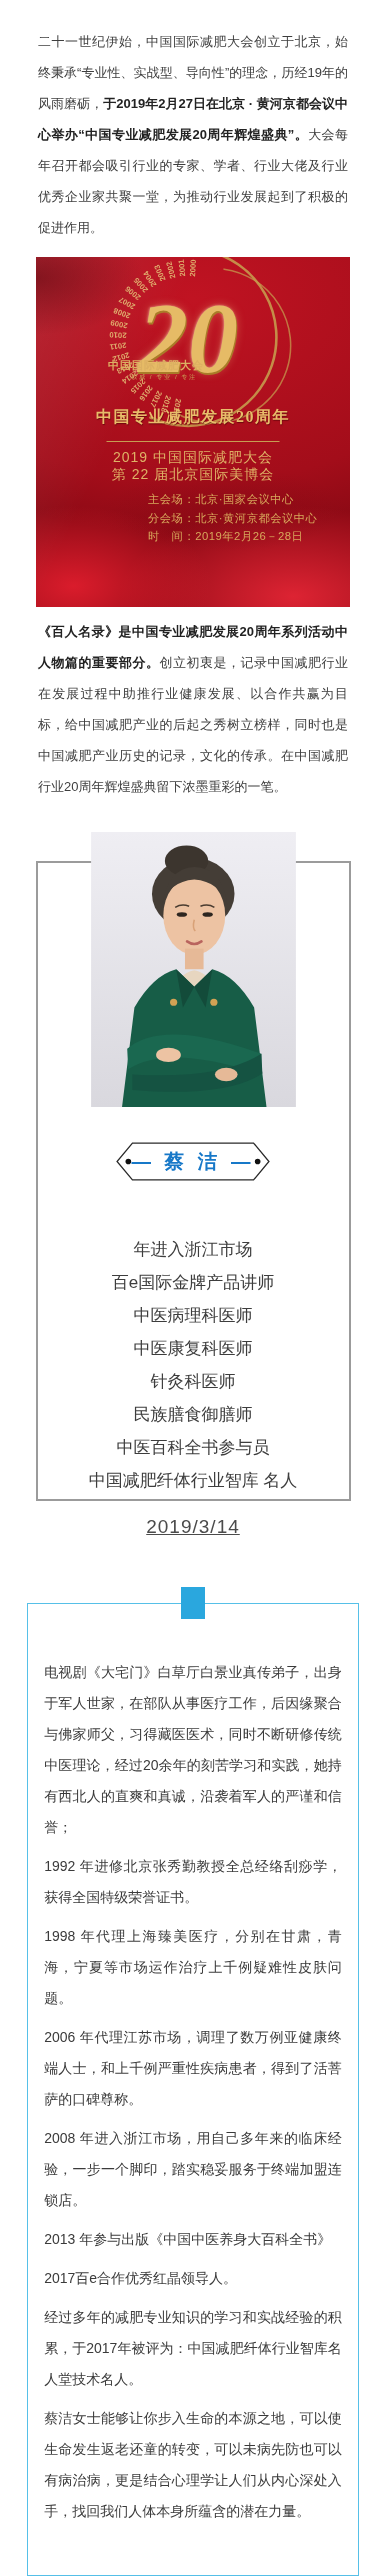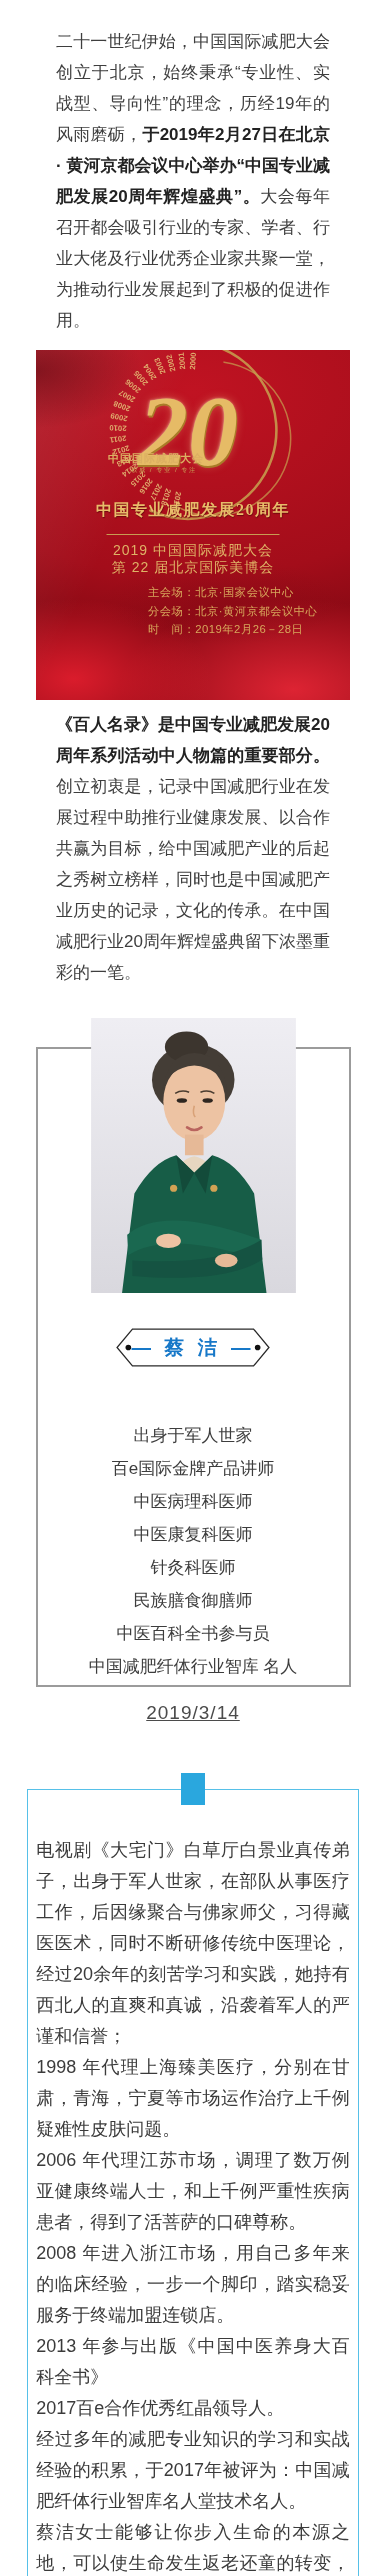--- a/index.html
+++ b/index.html
@@ -8,21 +8,21 @@
     background:#ffffff;color:#3c3c3c;
     font-family:"Liberation Sans","DejaVu Sans",sans-serif;
   }
   .grid-layer{
     position:absolute;left:27px;top:0;width:333px;height:931px;z-index:0;
     background-image:linear-gradient(#ededed 0.5px,transparent 0.5px),
                      linear-gradient(90deg,#ededed 0.5px,transparent 0.5px);
     background-size:24px 24px;opacity:.7;pointer-events:none;
   }
   .content{position:relative;z-index:1;}
-  p.intro{margin:0 56px;font-size:17px;line-height:31px;text-align:justify;color:#3e3e3e;}
+  p.intro{margin:0 38px;font-size:13px;line-height:31px;text-align:justify;color:#3e3e3e;}
   #p1{padding-top:26px;}
   #p2{margin-top:8.8px;}
   p.intro b{color:#222;}
 
   
   .banner{
     width:314px;height:350px;margin:14.4px auto 0;position:relative;overflow:hidden;
     background:
       radial-gradient(ellipse 222px 129px at 12% 94%, rgba(226,30,46,.9) 0%, rgba(226,30,46,0) 62%),
       radial-gradient(ellipse 268px 139px at 82% 97%, rgba(235,40,56,.85) 0%, rgba(235,40,56,0) 65%),
@@ -64,21 +64,21 @@
   .badge-wrap{position:absolute;left:50%;top:340px;transform:translateX(-50%);}
   .badge-text{font:bold 38px "Liberation Sans",sans-serif;letter-spacing:8px;fill:#1778c8;}
   .credentials{position:absolute;left:0;right:0;top:431px;text-align:center;
     font-size:17px;line-height:33px;color:#3d3d3d;}
   .pub-date{margin:13.4px 0 0;text-align:center;font-size:19px;letter-spacing:1px;color:#4b4b4b;text-decoration:underline;}
 
   
   .bio-wrap{margin:49px 27px 0;position:relative;}
   .bio-square{width:24px;height:32px;background:#2aa7de;margin:0 auto;position:relative;z-index:2;}
   .bio-box{border:1.5px solid #56c0e8;margin-top:-15.5px;padding:45px 8.2px 40px;background:rgba(255,255,255,.92);}
-  .bio-box p{margin:0;font-size:18px;line-height:31px;text-align:justify;color:#3b3b3b;}
+  .bio-box p{margin:8px;font-size:14px;line-height:31px;text-align:justify;color:#3b3b3b;}
 </style>
 </head>
 <body>
 
 <div class="grid-layer"></div>
 
 <div class="content">
 
   <p class="intro" id="p1"><span>二十一世纪伊始，中国国际减肥大会创立于北京，始终秉承“专业性、实战型、导向性”的理念，历经19年的风雨磨砺，</span><b>于2019年2月27日在北京 · 黄河京都会议中心举办“中国专业减肥发展20周年辉煌盛典”。</b><span>大会每年召开都会吸引行业的专家、学者、行业大佬及行业优秀企业家共聚一堂，为推动行业发展起到了积极的促进作用。</span></p>
 
@@ -162,37 +162,38 @@
     <div class="badge-wrap">
       <svg width="155" height="39" viewBox="0 0 300 76">
         <polygon points="32,2 268,2 298,38 268,74 32,74 2,38" fill="#ffffff" stroke="#2a2a2a" stroke-width="2.5"></polygon>
         <circle cx="24" cy="38" r="5.5" fill="#111"></circle>
         <circle cx="276" cy="38" r="5.5" fill="#111"></circle>
         <text x="150" y="51" text-anchor="middle" class="badge-text" id="badge-name-text">— 蔡 洁 —</text>
       </svg>
     </div>
 
     <div class="credentials" id="credentials">
-        <div>出身于军人世家</div>
+        <div>年进入浙江市场</div>
         <div>百e国际金牌产品讲师</div>
         <div>中医病理科医师</div>
         <div>中医康复科医师</div>
         <div>针灸科医师</div>
         <div>民族膳食御膳师</div>
         <div>中医百科全书参与员</div>
         <div>中国减肥纤体行业智库 名人</div>
       </div>
   </div>
 
   <div class="pub-date">2019/3/14</div>
 
   <div class="bio-wrap">
     <div class="bio-square"></div>
     <div class="bio-box" id="bio-box">
         <p>电视剧《大宅门》白草厅白景业真传弟子，出身于军人世家，在部队从事医疗工作，后因缘聚合与佛家师父，习得藏医医术，同时不断研修传统中医理论，经过20余年的刻苦学习和实践，她持有西北人的直爽和真诚，沿袭着军人的严谨和信誉；</p>
+        <p>1992 年进修北京张秀勤教授全总经络刮痧学，获得全国特级荣誉证书。</p>
         <p>1998 年代理上海臻美医疗，分别在甘肃，青海，宁夏等市场运作治疗上千例疑难性皮肤问题。</p>
         <p>2006 年代理江苏市场，调理了数万例亚健康终端人士，和上千例严重性疾病患者，得到了活菩萨的口碑尊称。</p>
         <p>2008 年进入浙江市场，用自己多年来的临床经验，一步一个脚印，踏实稳妥服务于终端加盟连锁店。</p>
         <p>2013 年参与出版《中国中医养身大百科全书》</p>
         <p>2017百e合作优秀红晶领导人。</p>
         <p>经过多年的减肥专业知识的学习和实战经验的积累，于2017年被评为：中国减肥纤体行业智库名人堂技术名人。</p>
         <p>蔡洁女士能够让你步入生命的本源之地，可以使生命发生返老还童的转变，可以未病先防也可以有病治病，更是结合心理学让人们从内心深处入手，找回我们人体本身所蕴含的潜在力量。</p>
       </div>
   </div>
 

